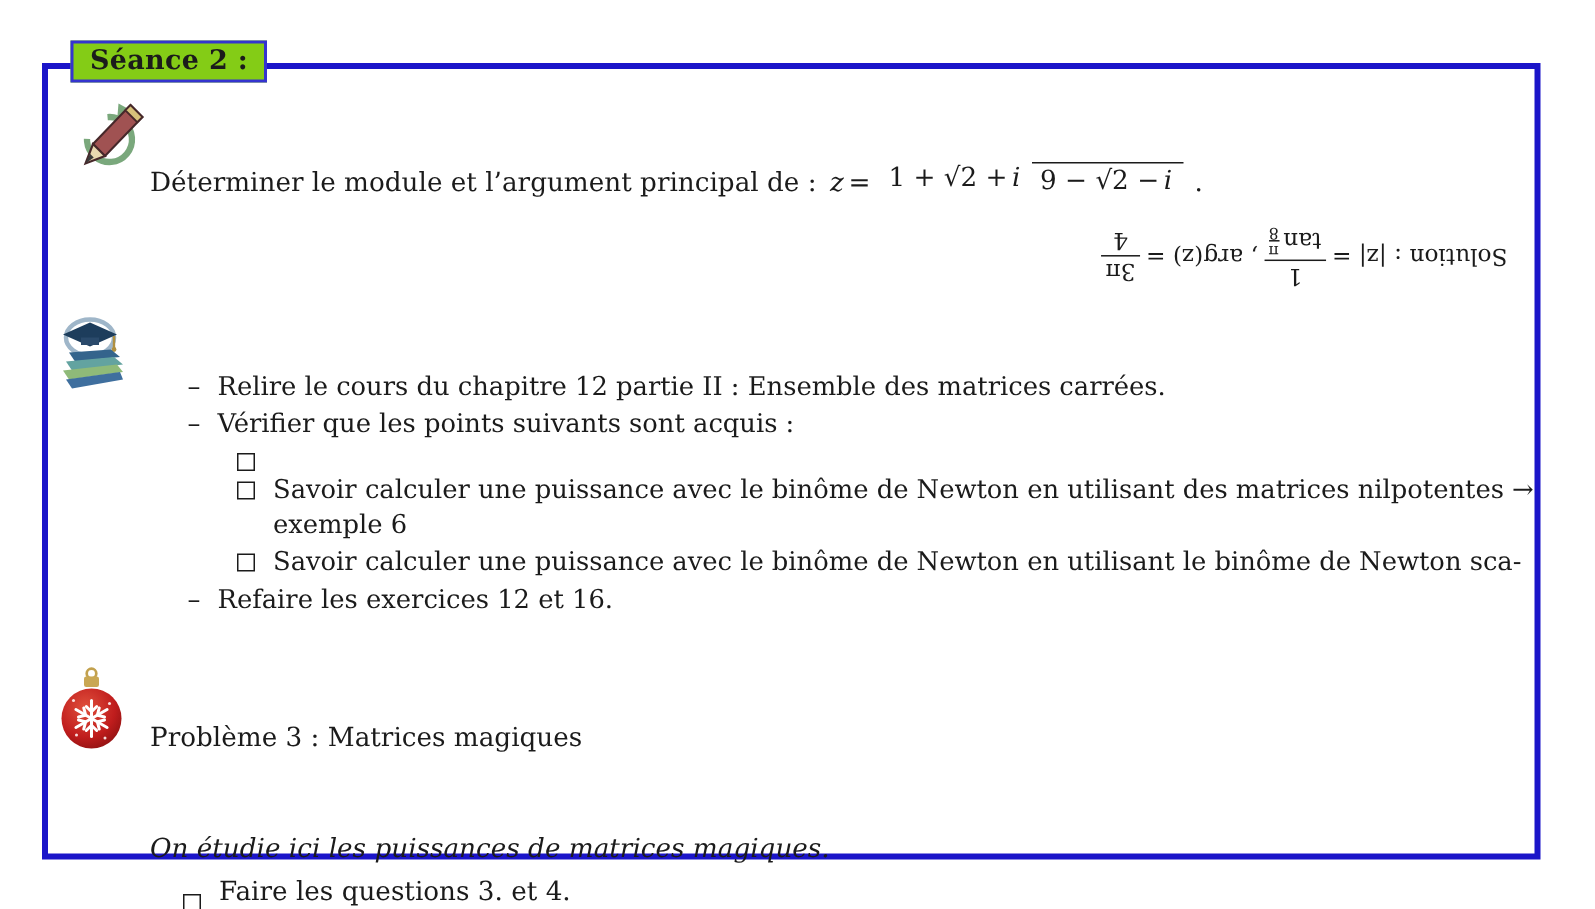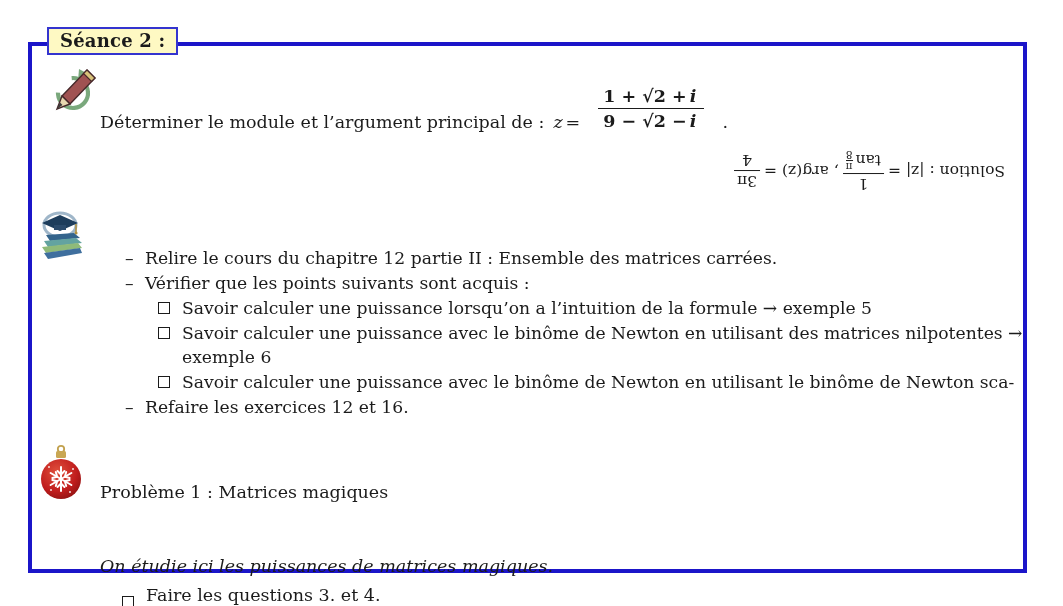--- a/index.html
+++ b/index.html
@@ -1,33 +1,33 @@
 <!DOCTYPE html>
 <html><head>
 <meta charset="utf-8">
 <style>
   html,body{margin:0;padding:0;background:#ffffff;}
   body{width:1063px;height:606px;font-family:"DejaVu Serif","Liberation Serif",serif;color:#1b1b1b;}
   .canvas{position:relative;width:1063px;height:606px;overflow:hidden;background:#fff;}
 
   .frame{position:absolute;left:28px;top:42px;width:999px;height:531px;
          border:4px solid #1b15c9;box-sizing:border-box;}
-  .title-box{position:absolute;left:47px;top:27px;background:#fef9c3;border:2px solid #3434cf;
+  .title-box{position:absolute;left:47px;top:27px;background:#84cc16;border:2px solid #3434cf;
          padding:1px 11px 2px 11px;font-weight:bold;font-size:18px;z-index:3;letter-spacing:.2px;}
 
   .icon{position:absolute;z-index:2;}
   .pencil-icon{left:52px;top:68px;}
   .books-icon{left:36px;top:210px;}
   .ball-icon{left:39px;top:443px;}
 
   .exercise{position:absolute;left:100px;top:70px;height:62px;display:flex;align-items:flex-end;
             font-size:17.5px;white-space:nowrap;}
   .exercise .gap{margin-right:6px;}
   .mvar{font-style:italic;margin:0 3px;}
-  .frac{display:inline-flex;flex-direction:column;text-align:center;vertical-align:middle;margin:0 18px;font-weight:bold;}
+  .frac{display:inline-flex;flex-direction:row;text-align:center;vertical-align:middle;margin:0 7px;}
   .frac .num{padding:1px 5px 2px 5px;}
   .frac .den{border-top:1.4px solid #1b1b1b;padding:2px 5px 1px 5px;}
 
   .solution{position:absolute;right:58px;top:149px;transform:rotate(180deg);
             display:flex;align-items:center;font-size:15.5px;white-space:nowrap;}
   .solution .sfrac{display:inline-flex;flex-direction:column;text-align:center;margin:0 4px;}
   .solution .sfrac .num{padding:0 3px 1px 3px;}
   .solution .sfrac .den{border-top:1.2px solid #1b1b1b;padding:1px 3px 0 3px;display:flex;
                         align-items:center;justify-content:center;}
   .tinyfrac{display:inline-flex;flex-direction:column;text-align:center;font-size:10.5px;
@@ -108,21 +108,20 @@
     <div class="row">
       <span class="dash">–</span>
       <div>Relire le cours du chapitre 12 partie II : Ensemble des matrices carrées.</div>
     </div>
     <div class="row">
       <span class="dash">–</span>
       <div>Vérifier que les points suivants sont acquis :</div>
     </div>
     <div class="row cb-row">
       <span class="cbx"></span>
-      <div>Savoir calculer une puissance lorsqu’on a l’intuition de la formule → exemple 5</div>
     </div>
     <div class="row cb-row">
       <span class="cbx"></span>
       <div>
         <div>Savoir calculer une puissance avec le binôme de Newton en utilisant des matrices nilpotentes →</div>
         <div>exemple 6</div>
       </div>
     </div>
     <div class="row cb-row">
       <span class="cbx"></span>
@@ -161,21 +160,21 @@
         <path d="M18.5 28 L22 31.5 L25.5 28 M18.5 44 L22 40.5 L25.5 44"></path>
       </g>
     </g>
     <circle cx="10" cy="24" r="1" fill="#fff" opacity=".85"></circle>
     <circle cx="34" cy="26" r="1" fill="#fff" opacity=".85"></circle>
     <circle cx="31" cy="49" r="1" fill="#fff" opacity=".85"></circle>
     <circle cx="12" cy="47" r="1" fill="#fff" opacity=".85"></circle>
   </svg>
 
   <div class="problem">
-    <div>Problème 1 : Matrices magiques</div>
+    <div>Problème 3 : Matrices magiques</div>
     <div class="subtitle">On étudie ici les puissances de matrices magiques.</div>
     <div class="task-row">
       <span class="cbx"></span>
       <span>Faire les questions 3. et 4.</span>
     </div>
   </div>
 
 </div>
 
 </body></html>

